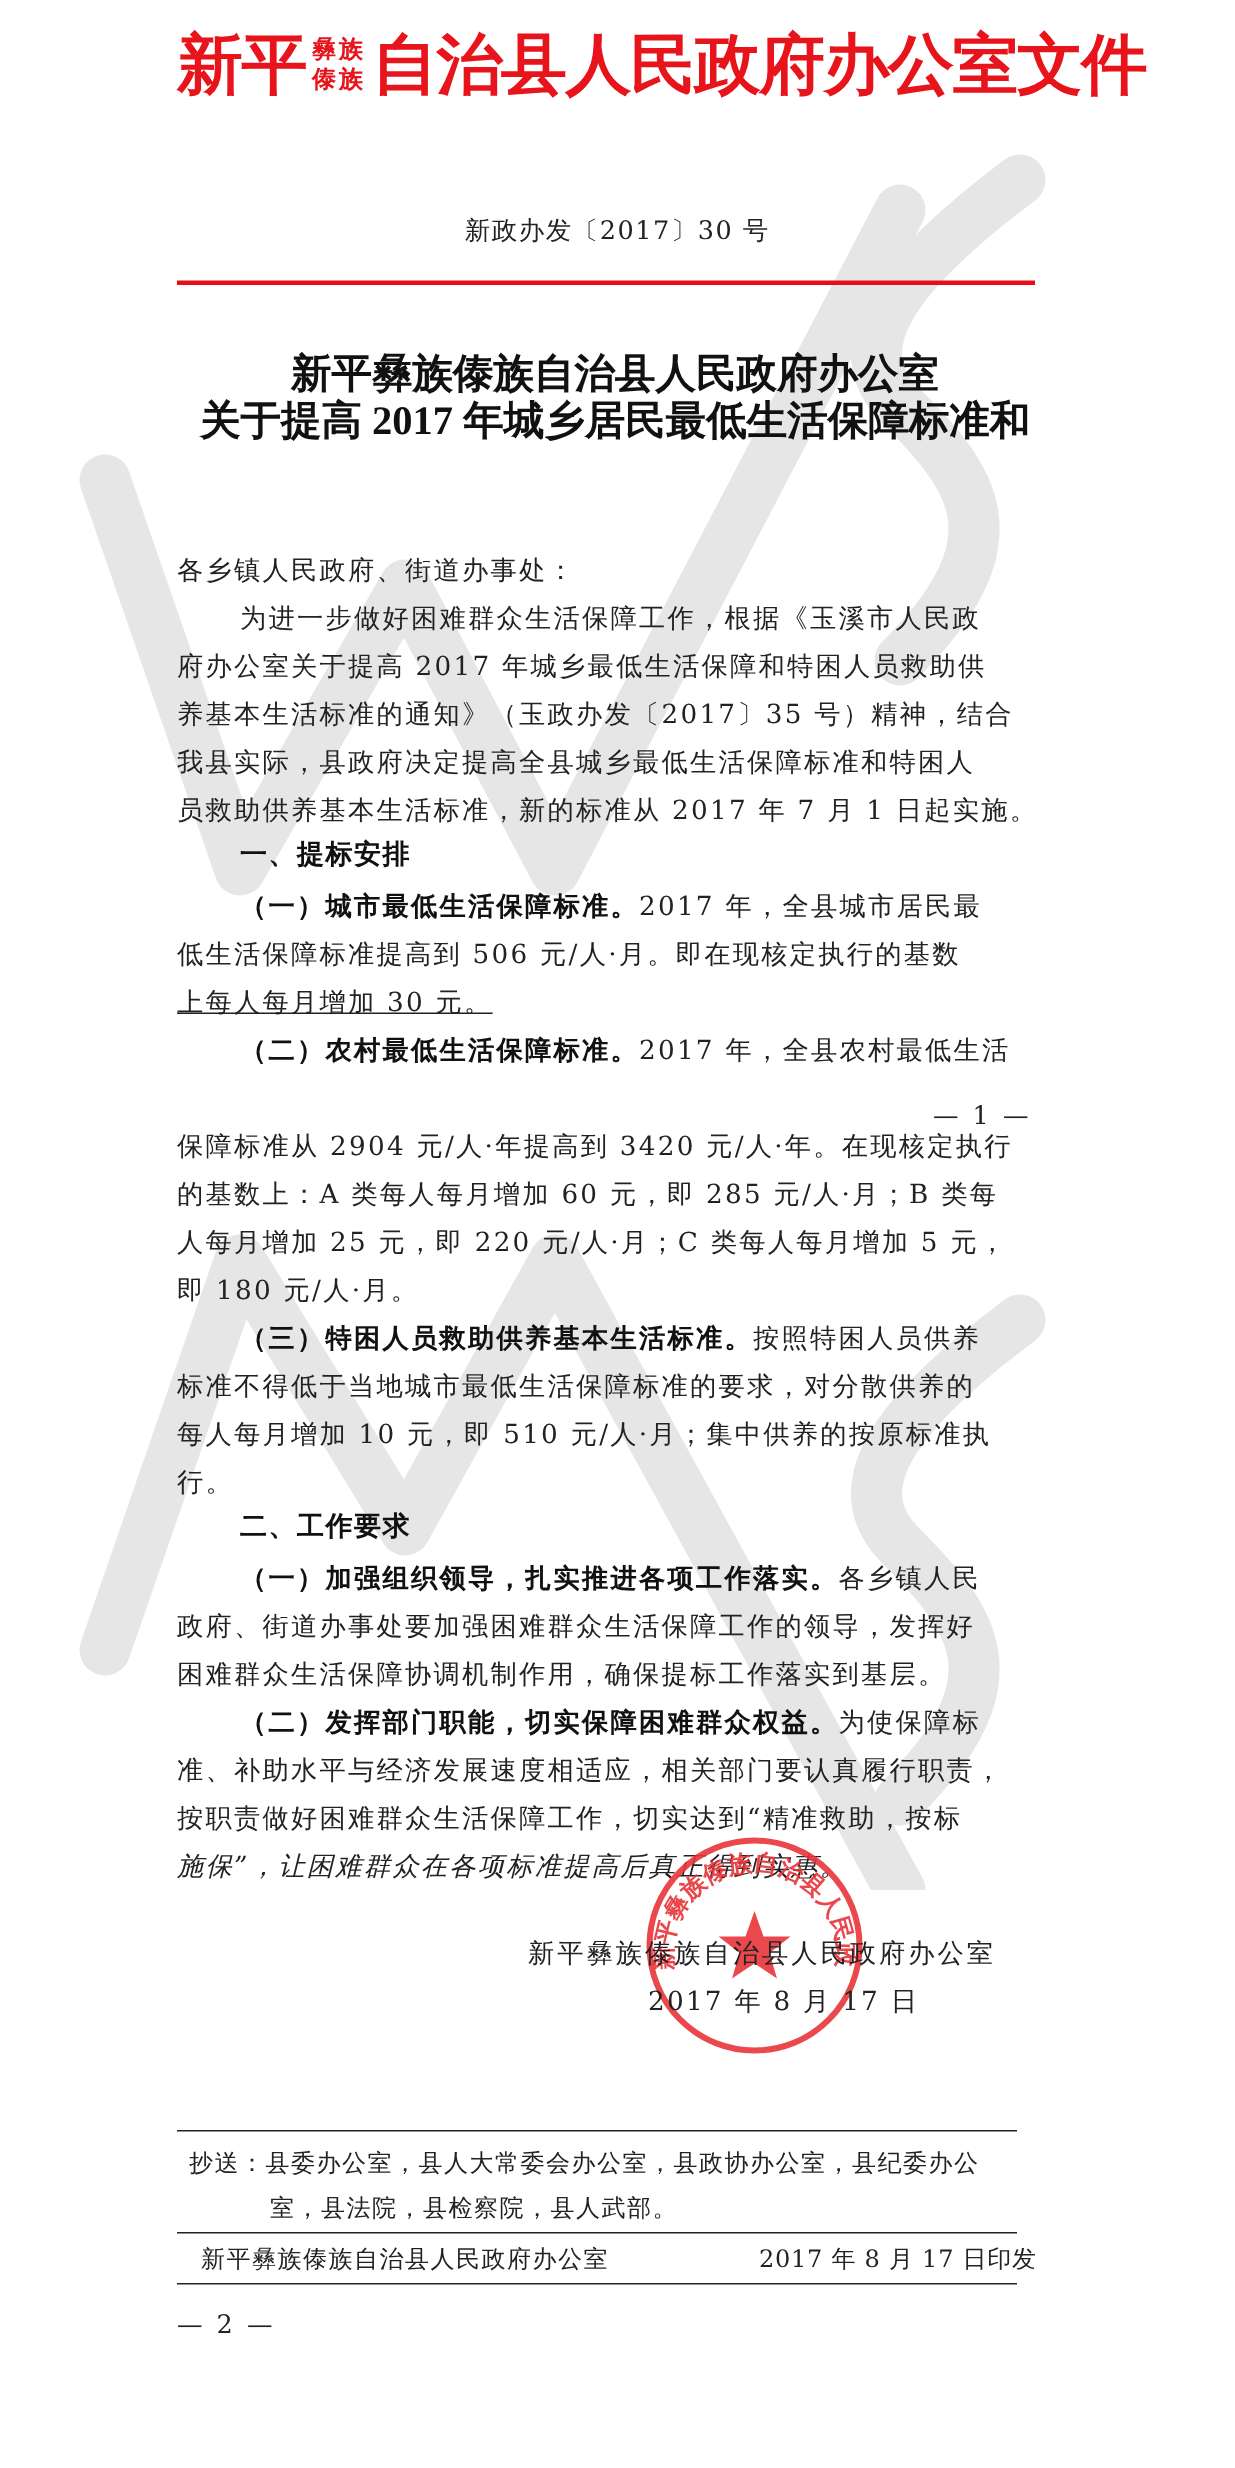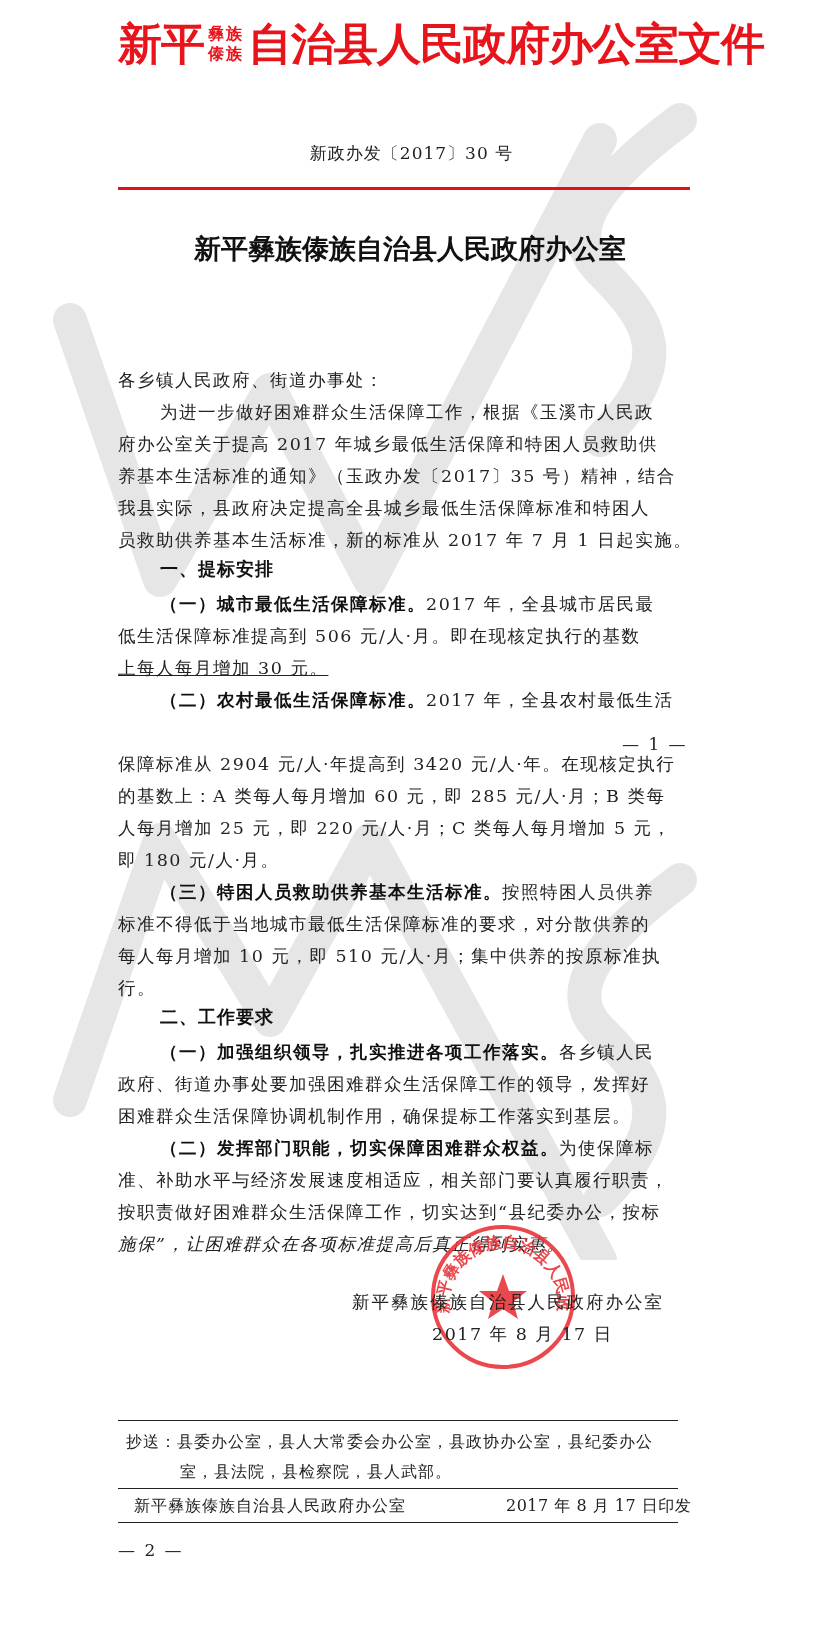--- a/index.html
+++ b/index.html
@@ -41,20 +41,21 @@
 
 <div class="header-title">
   <span>新平</span><span class="stack"><span>彝族</span><br><span>傣族</span></span><span>自治县人民政府办公室文件</span>
 </div>
 
 <div class="doc-number">新政办发〔2017〕30 号</div>
 <div class="red-rule"></div>
 
 <div class="notice-title">
   <div>新平彝族傣族自治县人民政府办公室</div>
+  <div>关于提高 2017 年城乡居民最低生活保障标准和</div>
 </div>
 
 <div class="line" style="top:368px;">各乡镇人民政府、街道办事处：</div>
 
 <div class="line indent" style="top:400px;">为进一步做好困难群众生活保障工作，根据《玉溪市人民政</div>
 <div class="line" style="top:432px;">府办公室关于提高 2017 年城乡最低生活保障和特困人员救助供</div>
 <div class="line" style="top:464px;">养基本生活标准的通知》（玉政办发〔2017〕35 号）精神，结合</div>
 <div class="line" style="top:496px;">我县实际，县政府决定提高全县城乡最低生活保障标准和特困人</div>
 <div class="line" style="top:528px;">员救助供养基本生活标准，新的标准从 2017 年 7 月 1 日起实施。</div>
 
@@ -79,21 +80,21 @@
 <div class="line" style="top:976px;">行。</div>
 
 <div class="line indent heading" style="top:1005px;">二、工作要求</div>
 
 <div class="line indent" style="top:1040px;"><span class="bold">（一）加强组织领导，扎实推进各项工作落实。</span><span>各乡镇人民</span></div>
 <div class="line" style="top:1072px;">政府、街道办事处要加强困难群众生活保障工作的领导，发挥好</div>
 <div class="line" style="top:1104px;">困难群众生活保障协调机制作用，确保提标工作落实到基层。</div>
 
 <div class="line indent" style="top:1136px;"><span class="bold">（二）发挥部门职能，切实保障困难群众权益。</span><span>为使保障标</span></div>
 <div class="line" style="top:1168px;">准、补助水平与经济发展速度相适应，相关部门要认真履行职责，</div>
-<div class="line" style="top:1200px;">按职责做好困难群众生活保障工作，切实达到“县纪委办公，按标</div>
+<div class="line" style="top:1200px;">按职责做好困难群众生活保障工作，切实达到“精准救助，按标</div>
 <div class="line" style="top:1232px;font-style:italic;">施保”，让困难群众在各项标准提高后真正得到实惠。</div>
 
 <svg class="seal" viewBox="0 0 150 150">
   <defs>
     <path id="sealArc" d="M 22 95 A 55 55 0 1 1 128 95"></path>
   </defs>
   <circle cx="75" cy="75" r="70" fill="none" stroke="#e8343a" stroke-width="4" opacity="0.9"></circle>
   <text font-size="16" fill="#e8343a" opacity="0.9" font-family="DejaVu Sans, sans-serif" font-weight="bold">
     <textPath href="#sealArc" startOffset="2%">新平彝族傣族自治县人民政府办公室</textPath>
   </text>

